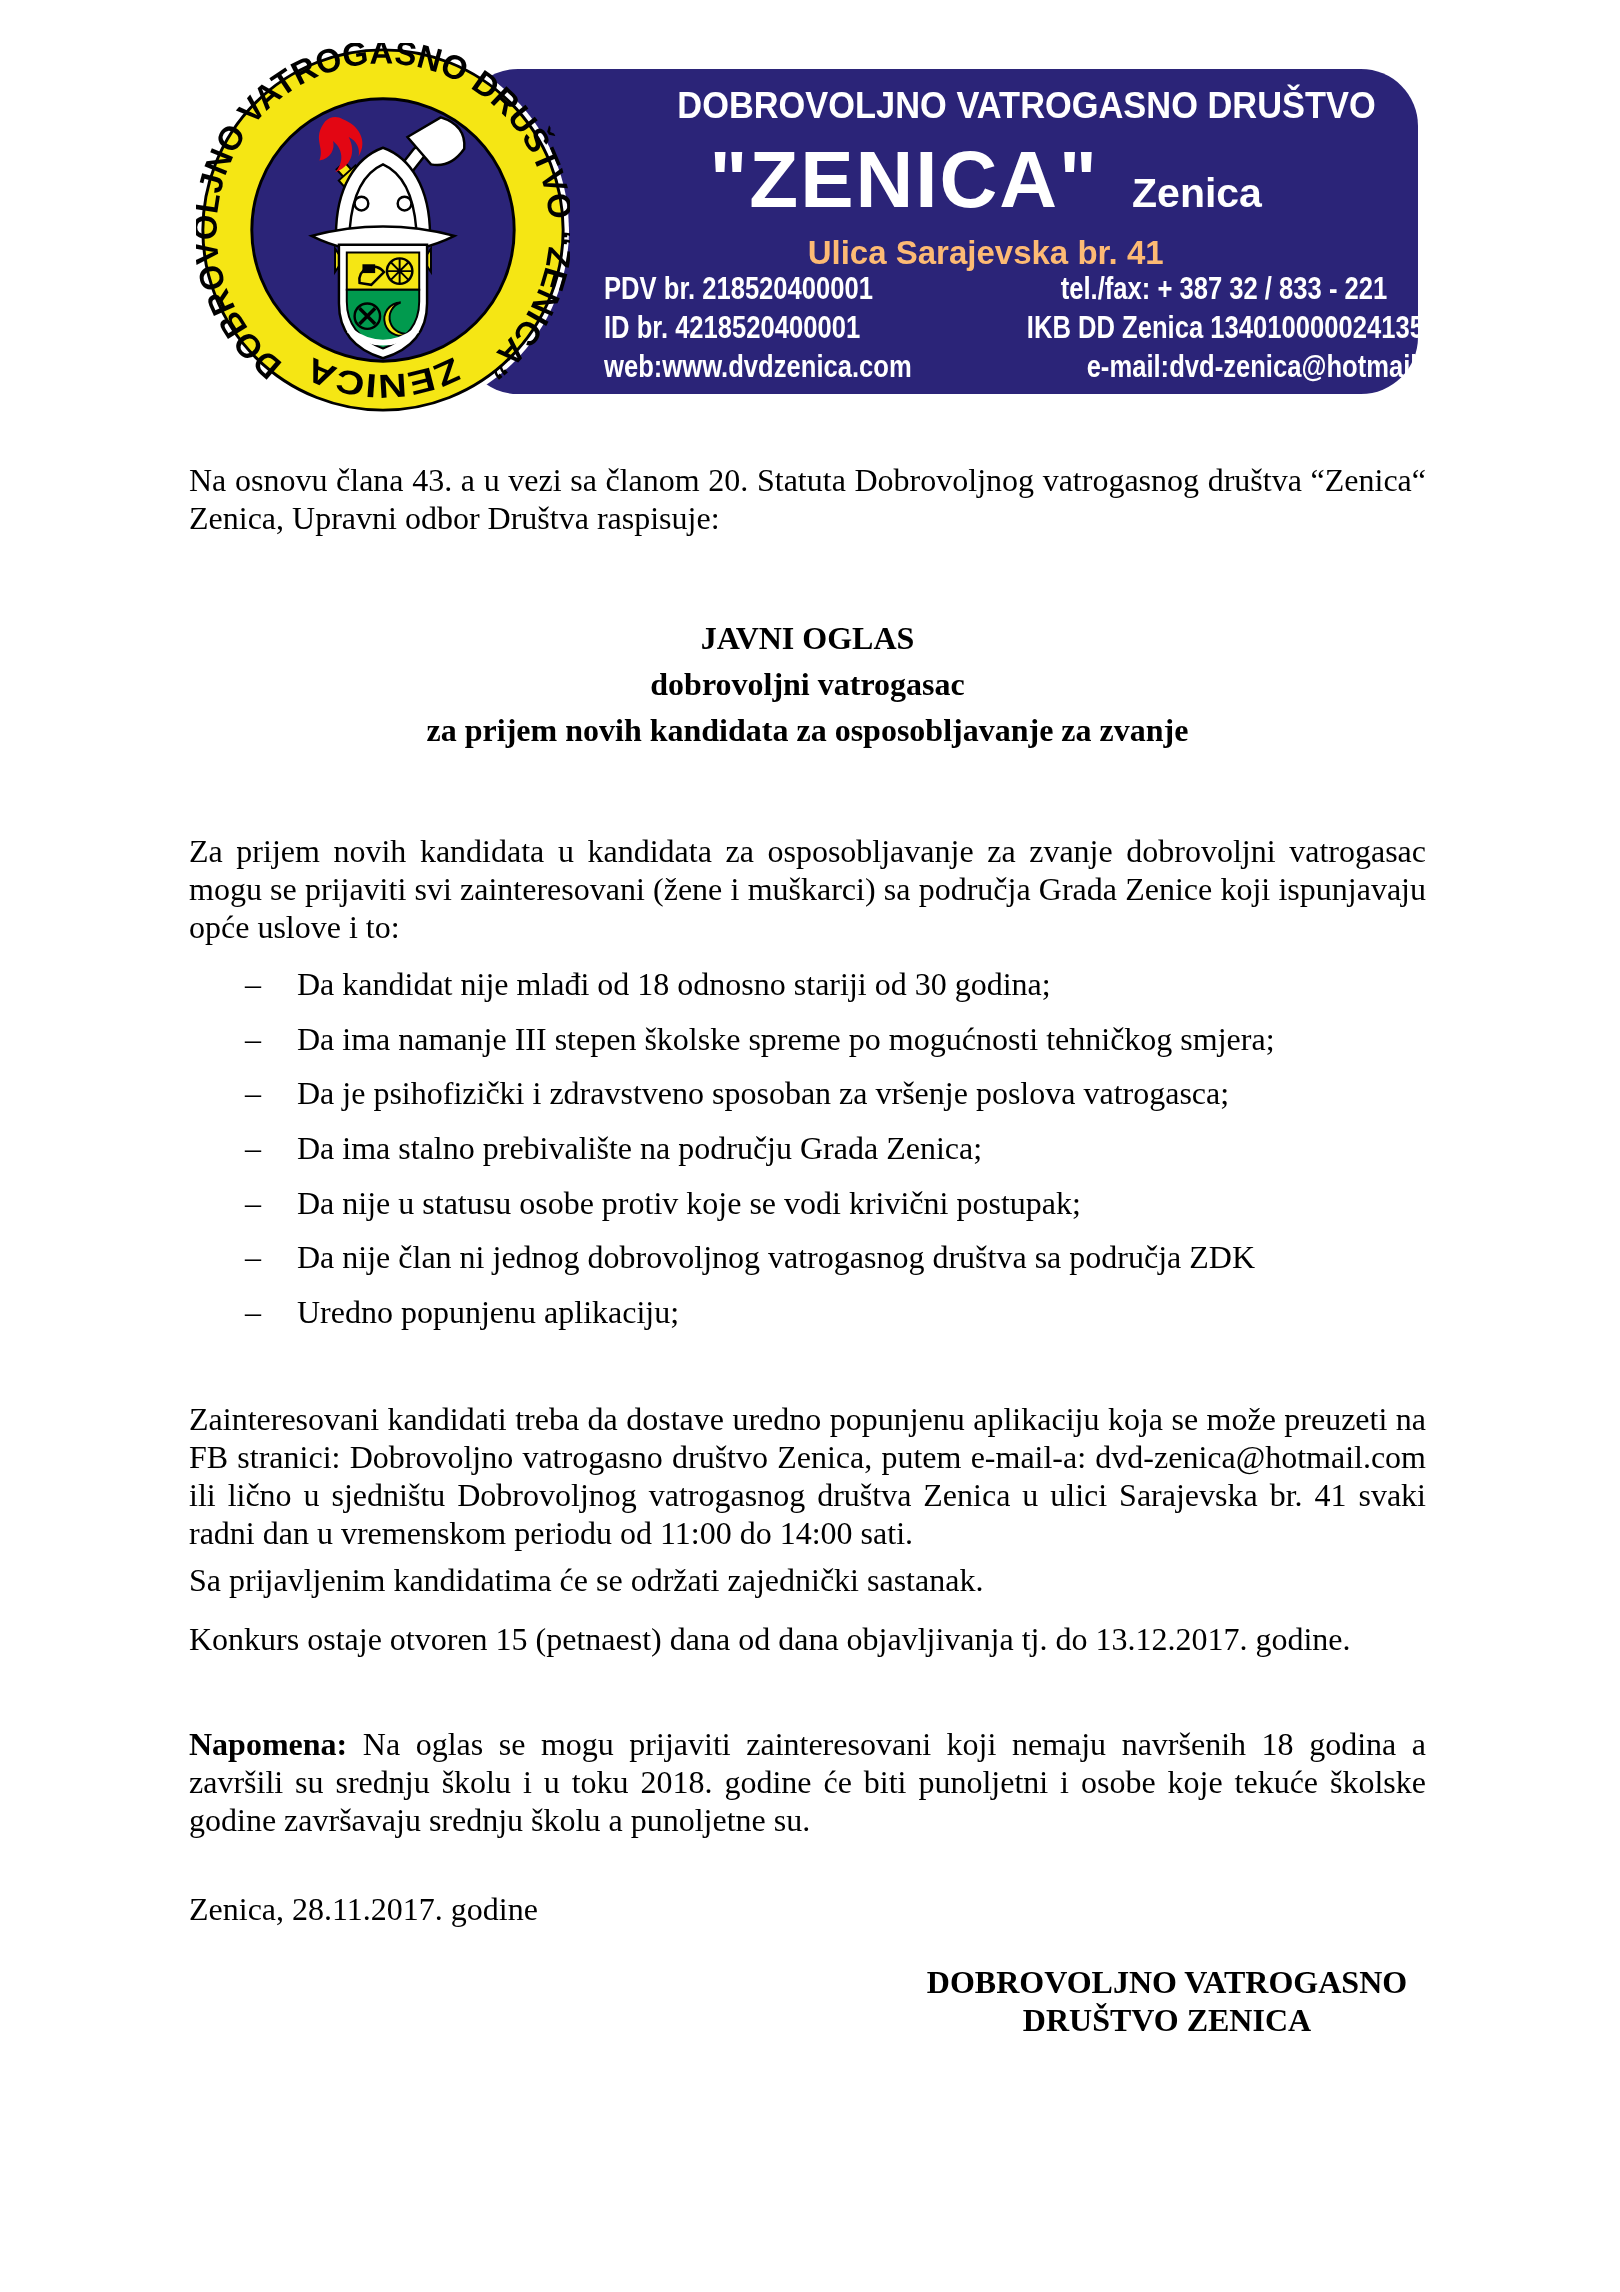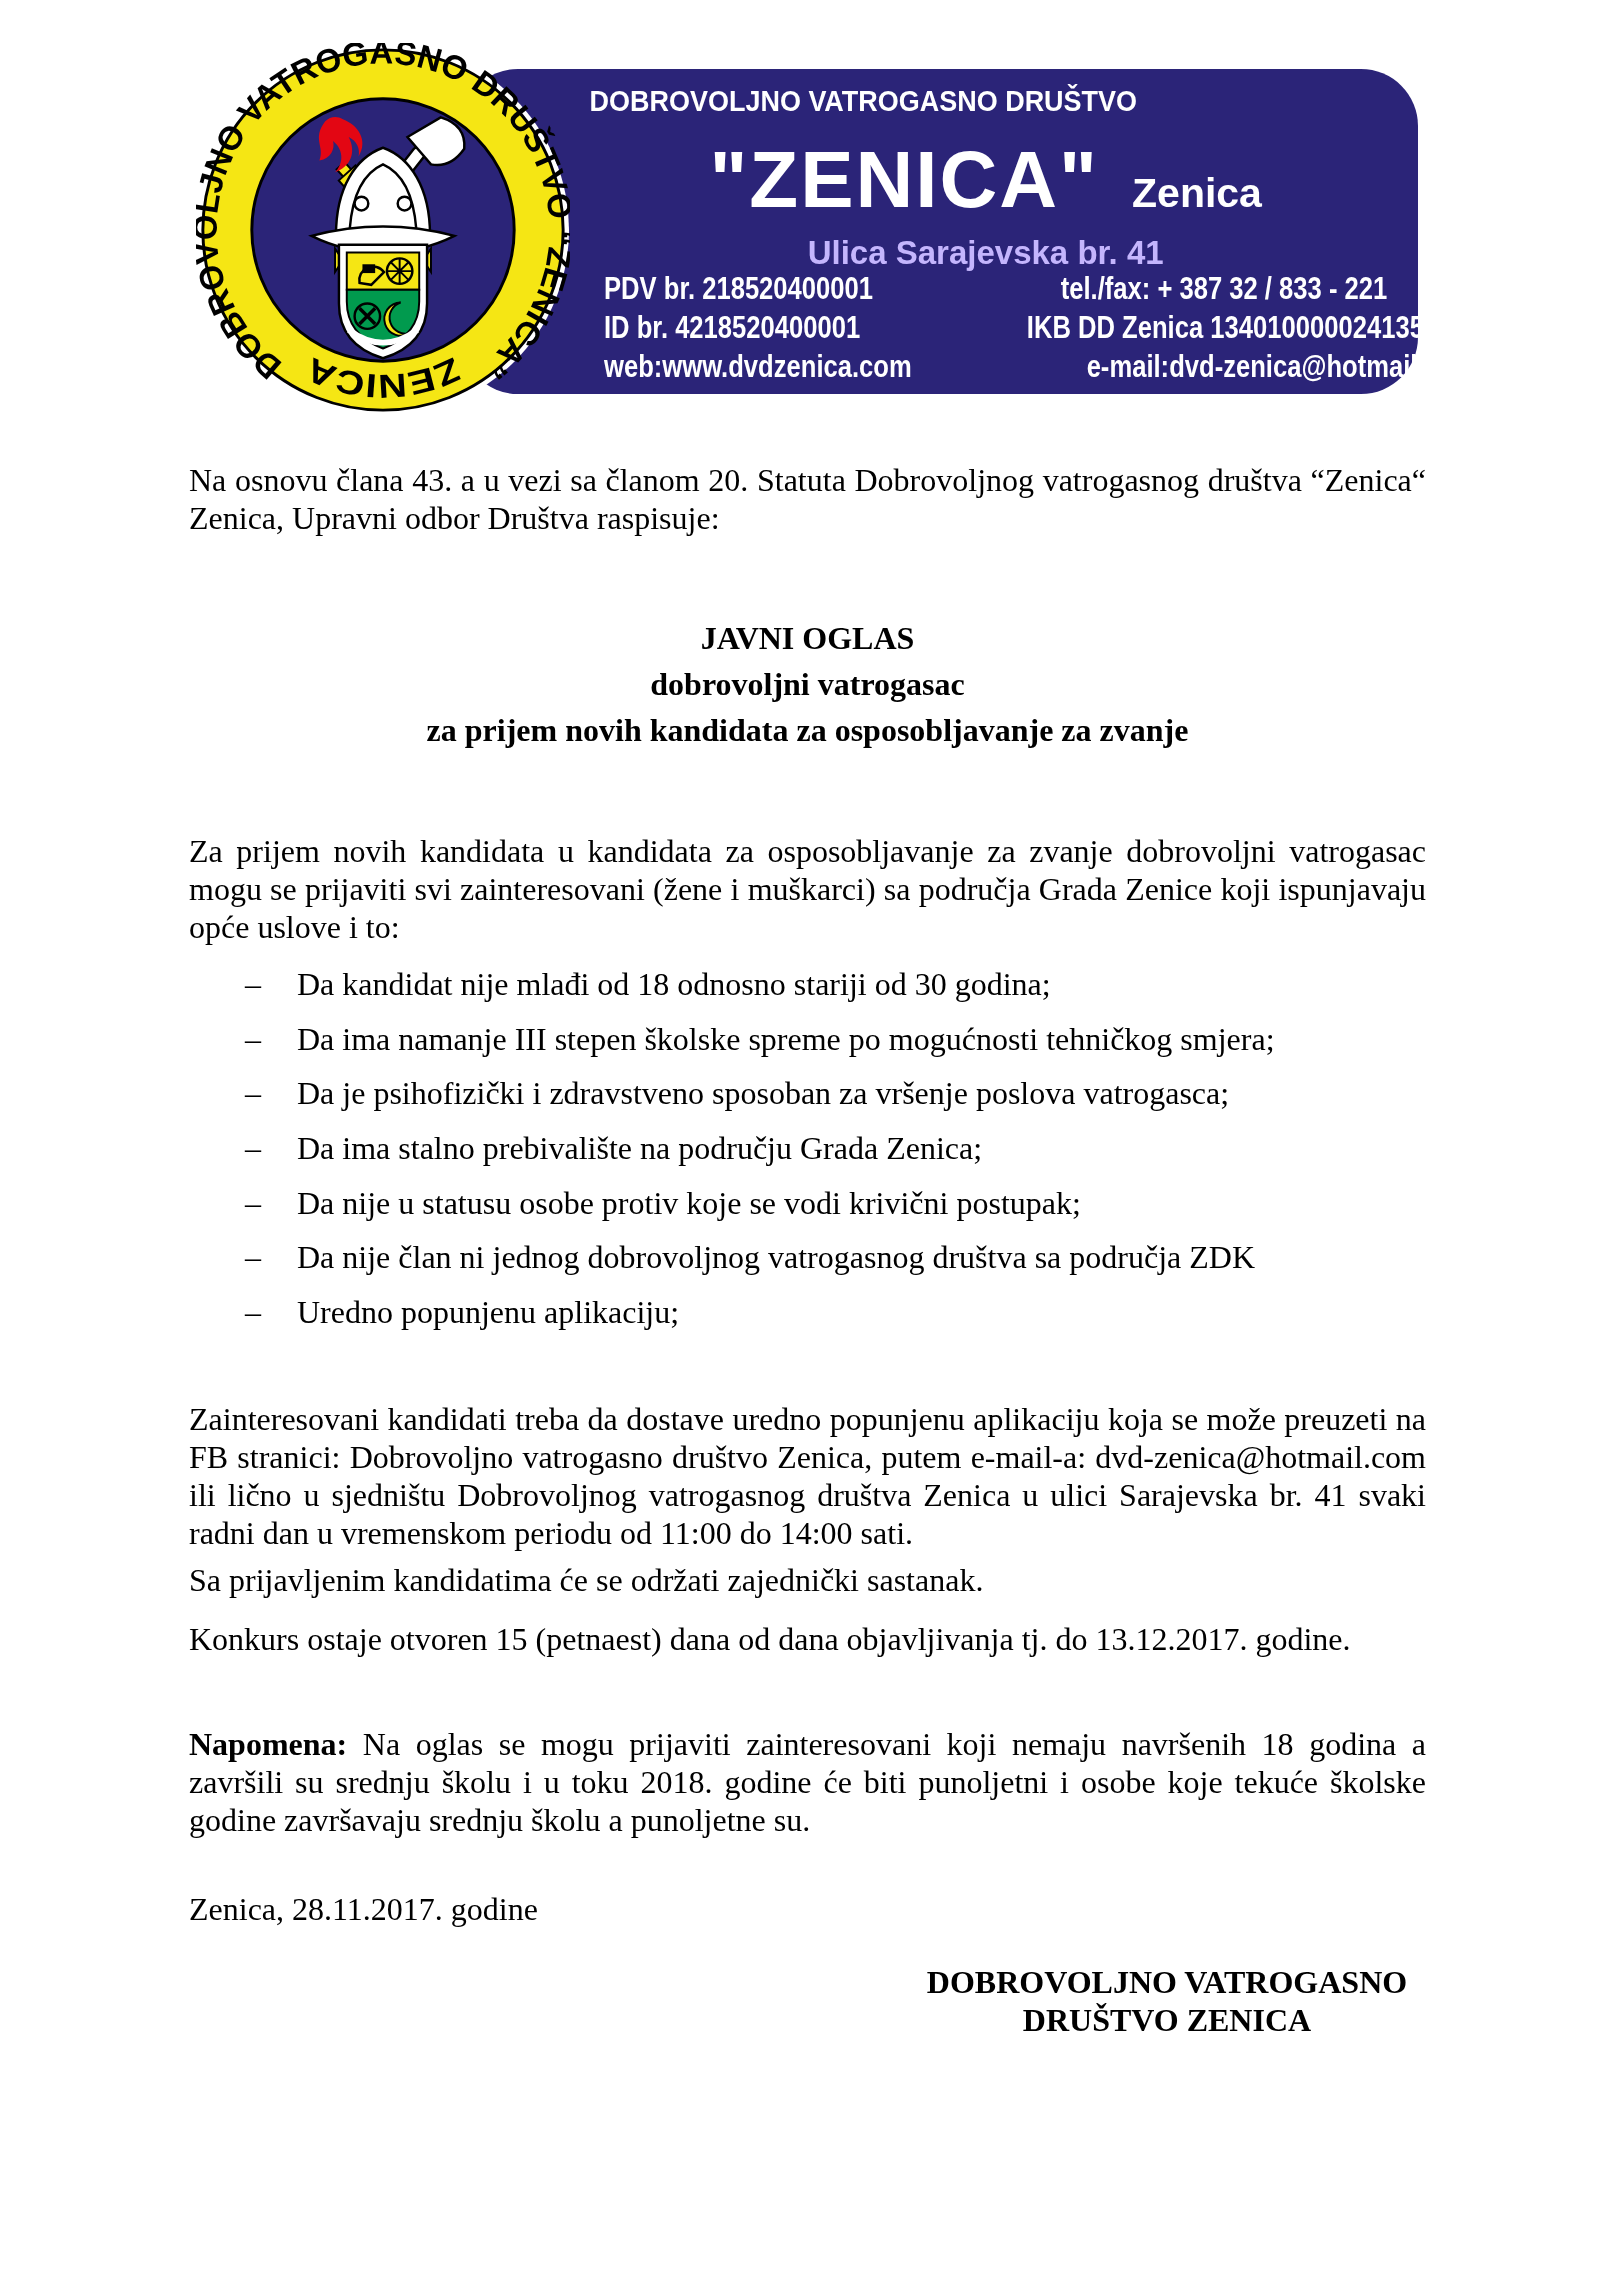--- a/index.html
+++ b/index.html
@@ -10,32 +10,32 @@
   }
 
   
   .hdr-box {
     position:absolute; left:461px; top:69px; width:957px; height:325px;
     background:#2b2478; border-radius:57px; color:#fff;
     font-family:"Liberation Sans", sans-serif; font-weight:bold;
   }
   .hb-line1 {
     position:absolute; top:15.7px; left:108px; right:15.7px; height:45px;
-    text-align:left; font-size:29px; white-space:nowrap;
+    text-align:right; font-size:37px; white-space:nowrap;
   }
   .hb-line1 > span { display:inline-block; transform:scaleX(0.93); transform-origin:center; }
   .hb-name-row {
     position:absolute; top:65px; left:108px; right:15.7px; height:98px;
     text-align:center; white-space:nowrap;
   }
   .hb-name { font-size:80px; letter-spacing:2px; }
   .hb-city { font-size:41px; margin-left:33px; }
   .hb-address {
     position:absolute; top:165px; left:108px; right:15.7px; height:35px;
-    text-align:center; color:#c4b5fd; font-size:33px; white-space:nowrap;
+    text-align:center; color:#fdba74; font-size:33px; white-space:nowrap;
   }
   .hb-rows { position:absolute; top:200px; left:143px; right:31px; }
   .hb-row {
     display:flex; justify-content:space-between; align-items:center;
     height:39px; font-size:32px; white-space:nowrap;
   }
   .hb-row .l { display:inline-block; transform:scaleX(0.8); transform-origin:left center; }
   .hb-row .r { display:inline-block; transform:scaleX(0.8); transform-origin:right center; }
 
   .logo { position:absolute; left:196px; top:43px; width:374px; height:374px; }

